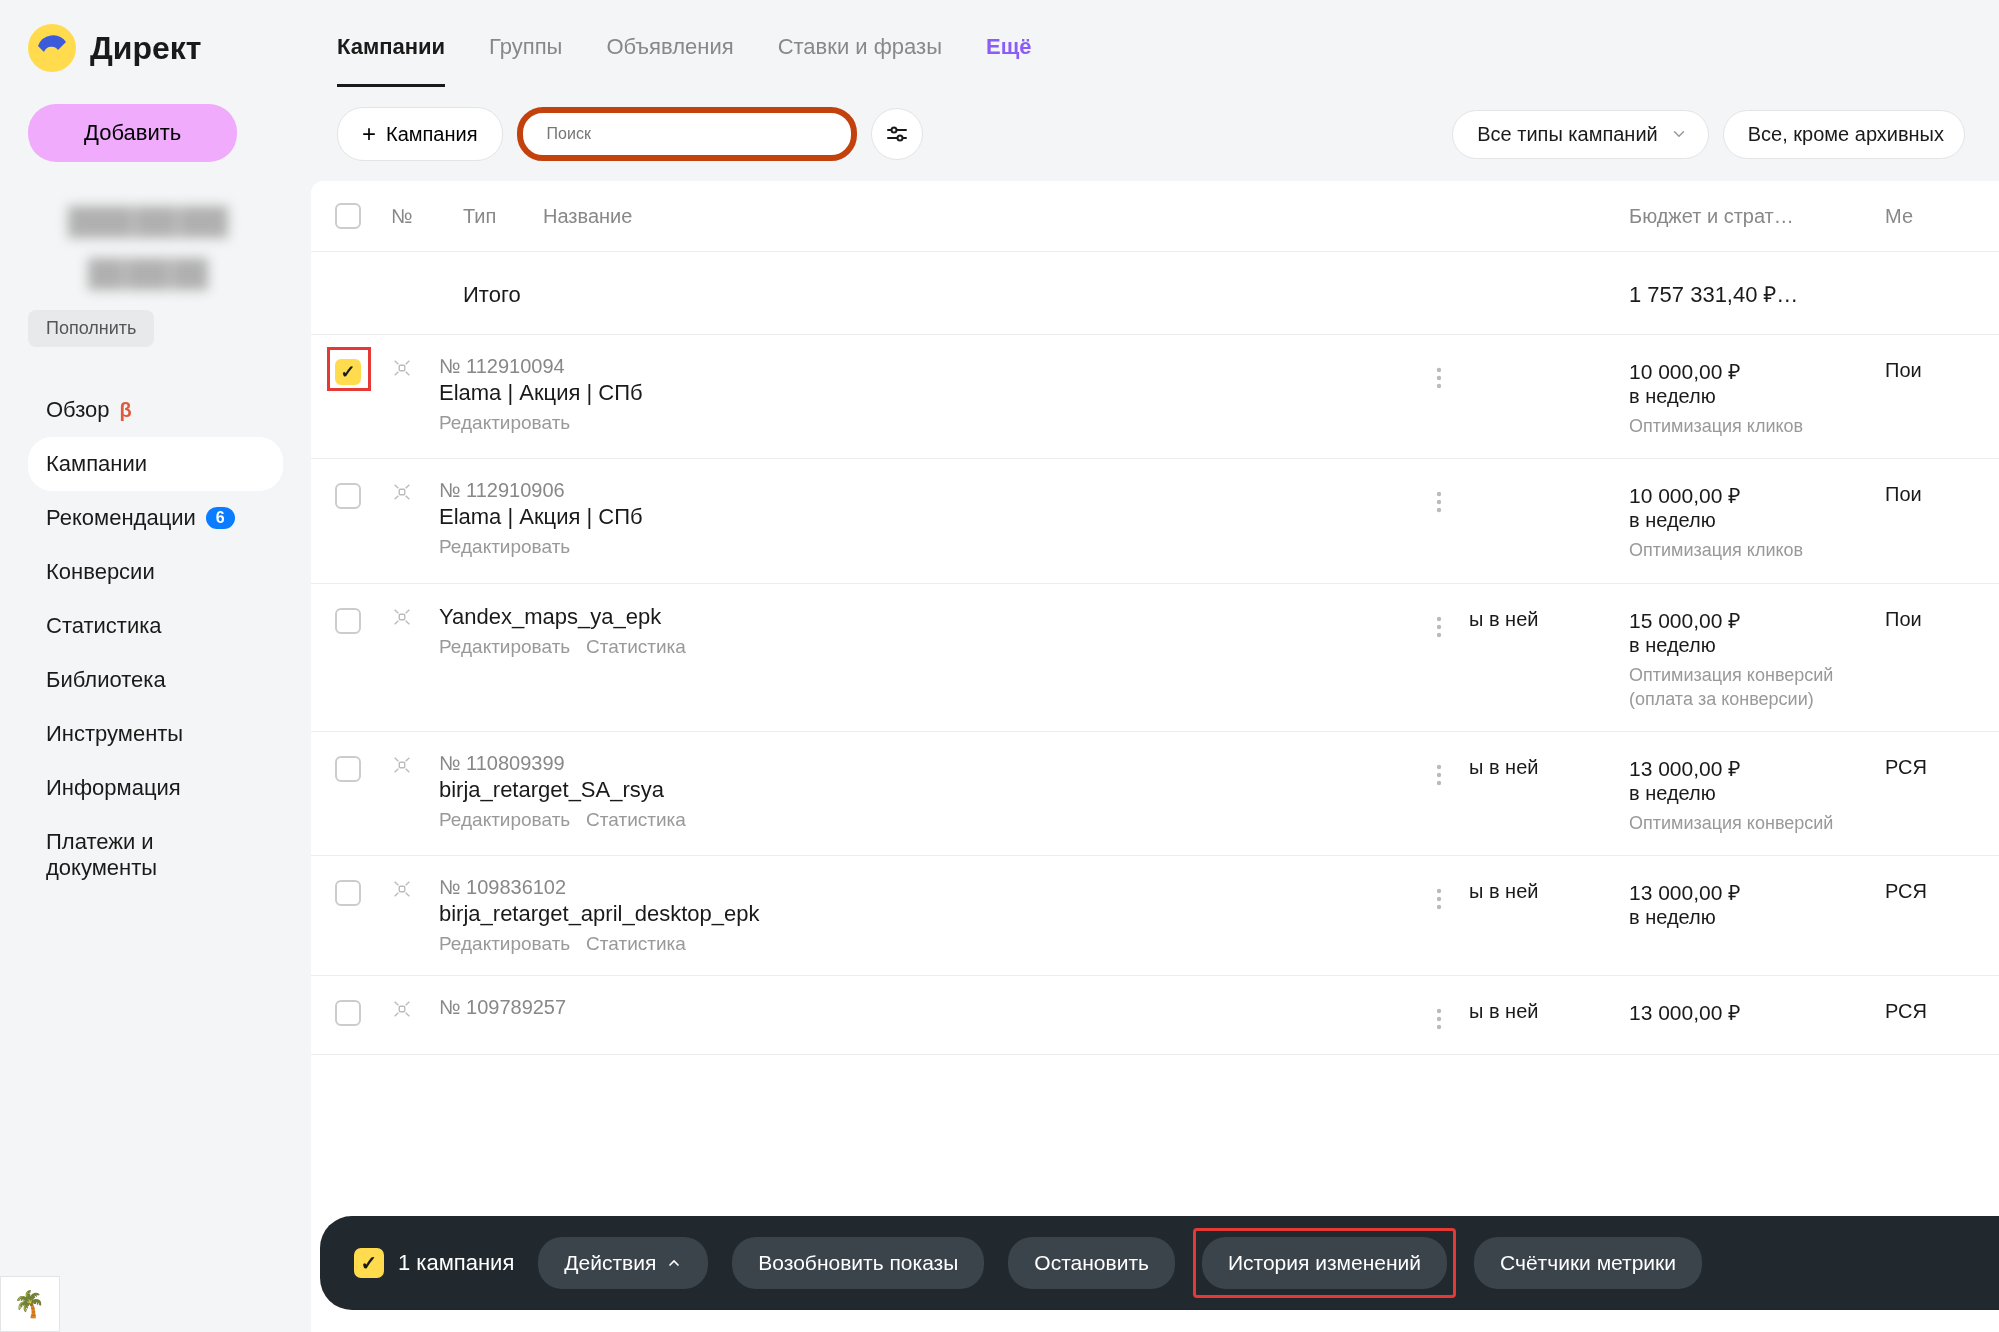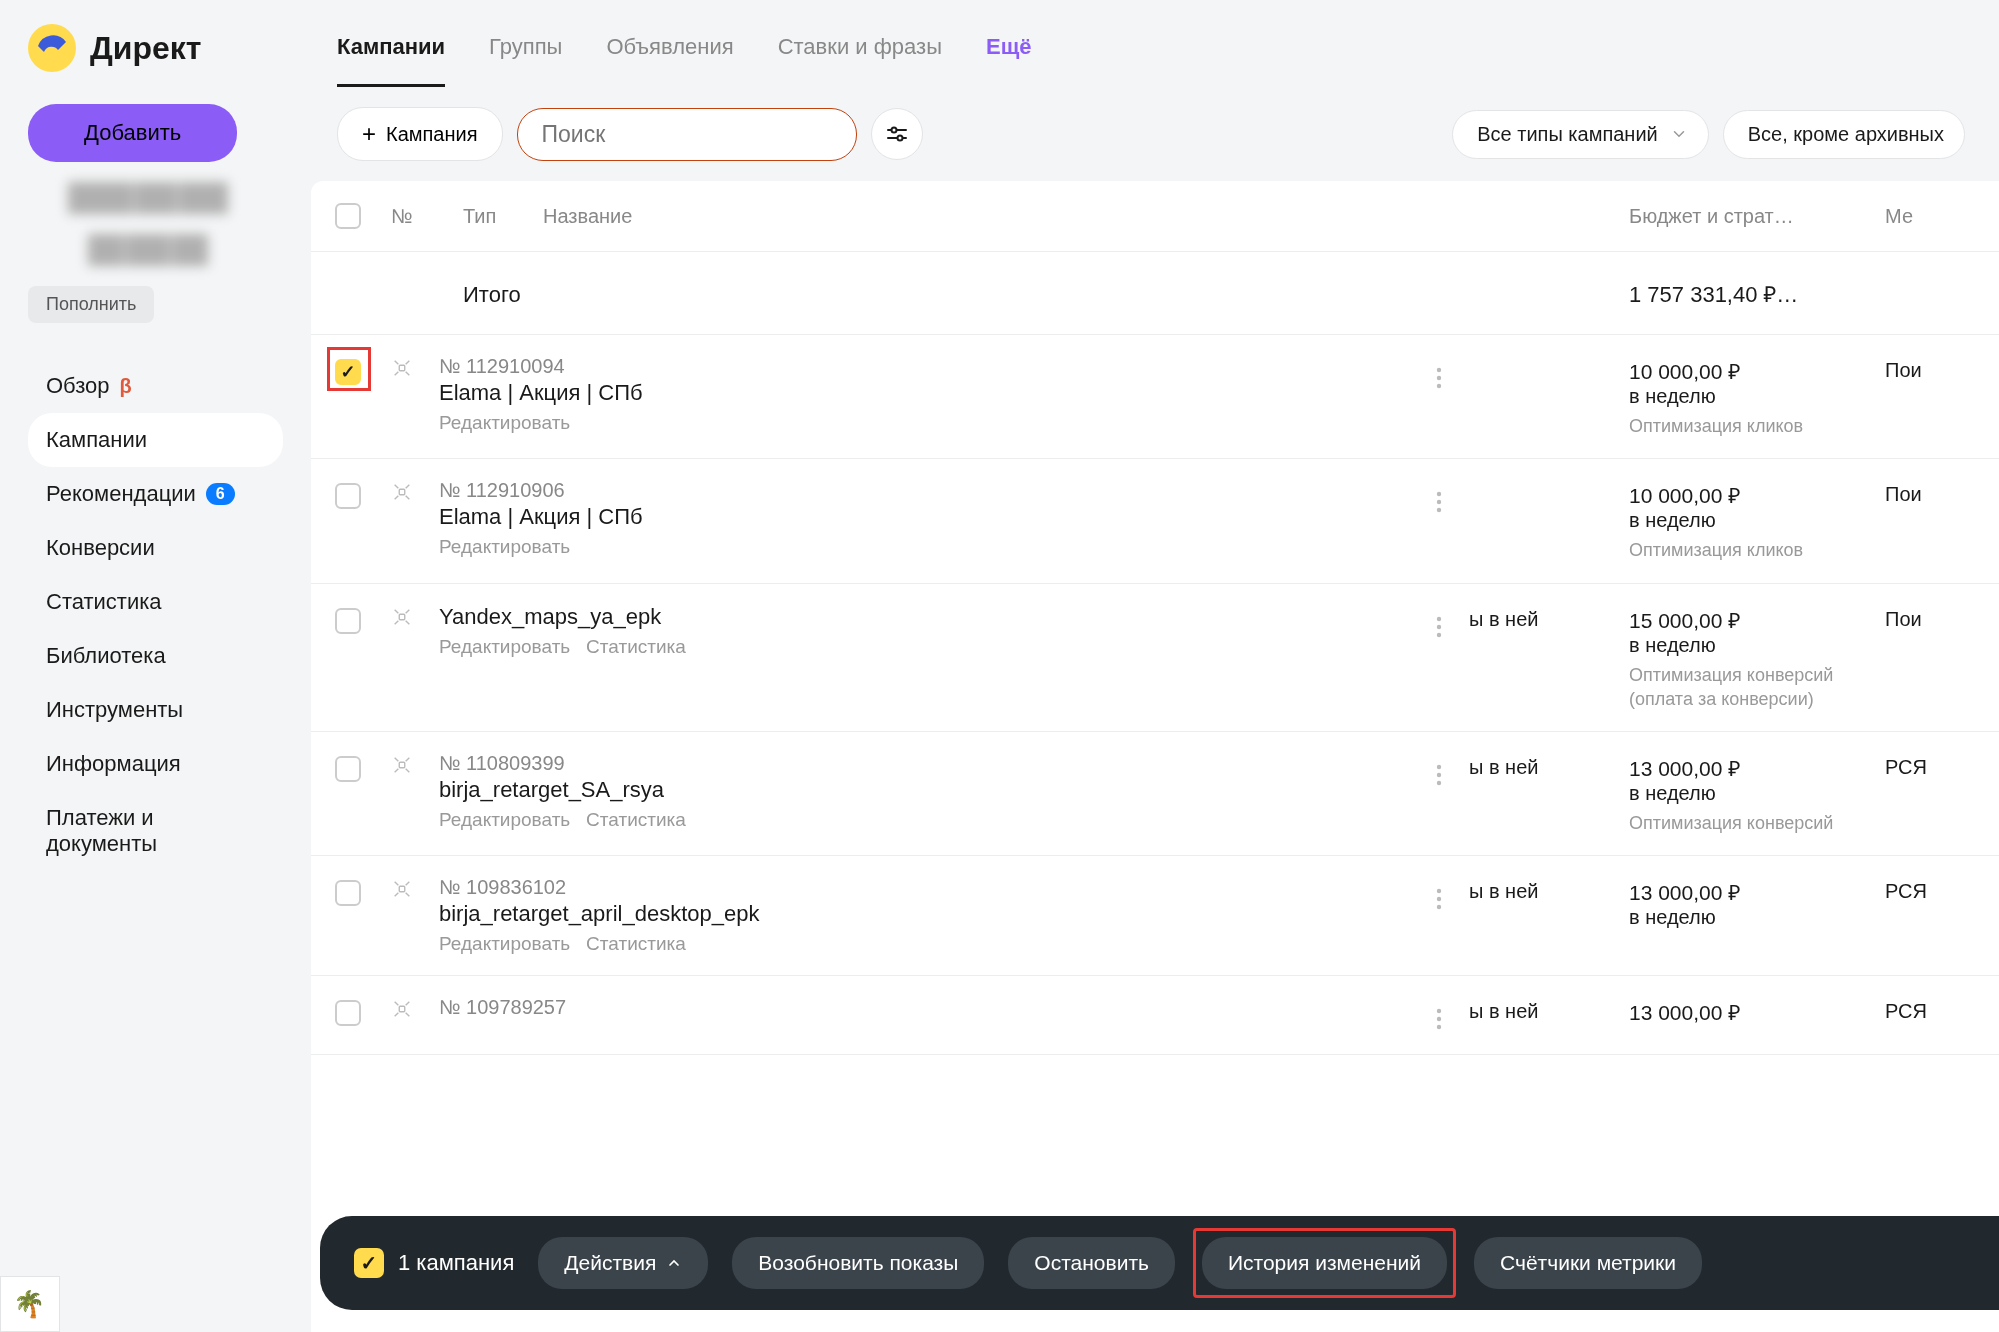--- a/index.html
+++ b/index.html
@@ -5,21 +5,21 @@
 * { box-sizing: border-box; margin: 0; padding: 0; font-family: -apple-system, BlinkMacSystemFont, "Segoe UI", Arial, sans-serif; }
 body { background: #f4f5f6; color: #1a1a1a; overflow: hidden; width: 1999px; height: 1332px; }
 
 .layout { display: flex; width: 100%; height: 100%; }
 
 
 .sidebar { width: 303px; background: #f4f5f6; padding: 24px 20px 0 28px; flex-shrink: 0; }
 .logo-row { display: flex; align-items: center; gap: 14px; margin-bottom: 32px; }
 .logo-mark { width: 48px; height: 48px; border-radius: 50%; position: relative; }
 .logo-text { font-size: 32px; font-weight: 700; color: #1a1a1a; }
-.btn-add { background: #8b5cf6; border: none; border-radius: 28px; padding: 16px 56px; font-size: 22px; font-weight: 500; cursor: pointer; margin-bottom: 20px; display: block; }
+.btn-add { background: #f0abfc; border: none; border-radius: 28px; padding: 16px 56px; font-size: 22px; font-weight: 500; cursor: pointer; margin-bottom: 44px; display: block; }
 .blur-box { filter: blur(6px); background: #c8c8c8; height: 32px; margin: 0 0 20px 0; border-radius: 4px; display: flex; gap: 4px; }
 .blur-seg { background: #b0b0b0; height: 100%; }
 .blur-box.b1 { width: 160px; margin-left: 40px; }
 .blur-box.b2 { width: 120px; margin-left: 60px; }
 .btn-topup { background: #e8e9eb; border: none; border-radius: 8px; padding: 8px 18px; font-size: 18px; color: #555; cursor: pointer; margin-bottom: 36px; text-align: center; }
 
 .nav-list { list-style: none; }
 .nav-item { padding: 14px 18px; font-size: 22px; font-weight: 500; color: #1a1a1a; cursor: pointer; border-radius: 24px; display: flex; align-items: center; gap: 10px; }
 .nav-item.active { background: #fff; }
 .nav-item .beta { color: #e05a3b; font-size: 20px; font-weight: 600; }
@@ -32,21 +32,21 @@
 .tabs-header { background: #f4f5f6; padding: 34px 34px 0 34px; }
 .tabs { display: flex; gap: 44px; }
 .tab { font-size: 22px; font-weight: 500; color: #888; padding-bottom: 24px; cursor: pointer; border-bottom: 3px solid transparent; }
 .tab.active { color: #1a1a1a; font-weight: 700; border-bottom-color: #1a1a1a; }
 .tab.more { color: #8b5cf6; font-weight: 700; }
 
 
 .toolbar { display: flex; gap: 14px; padding: 20px 34px; background: #f4f5f6; align-items: center; }
 .pill-btn { background: #fff; border: 1px solid #e3e4e6; border-radius: 26px; padding: 12px 24px; font-size: 20px; display: flex; align-items: center; gap: 10px; cursor: pointer; }
 .plus-ico { font-size: 24px; font-weight: 400; }
-.search-input { background: #fff; border: 1px solid #c2410c; border-radius: 26px; padding: 12px 24px; font-size: 23px; width: 340px; color: #ef4444; }
+.search-input { background: #fff; border: 6px solid #c2410c; border-radius: 26px; padding: 12px 24px; font-size: 16px; width: 340px; color: #ef4444; }
 .filter-btn { background: #fff; border: 1px solid #e3e4e6; border-radius: 26px; width: 52px; height: 52px; display: flex; align-items: center; justify-content: center; cursor: pointer; }
 .spacer { flex: 1; }
 .dropdown { background: #fff; border: 1px solid #e3e4e6; border-radius: 26px; padding: 12px 20px 12px 24px; font-size: 20px; display: flex; align-items: center; gap: 12px; cursor: pointer; }
 .chev { width: 18px; height: 18px; }
 
 
 .table-wrap { flex: 1; background: #fff; border-radius: 12px 0 0 0; margin-left: 8px; overflow: hidden; display: flex; flex-direction: column; }
 .thead { display: flex; padding: 22px 24px; border-bottom: 1px solid #eceded; align-items: center; }
 .th { font-size: 20px; color: #888; font-weight: 400; }
 .col-check { width: 56px; display: flex; align-items: center; }

